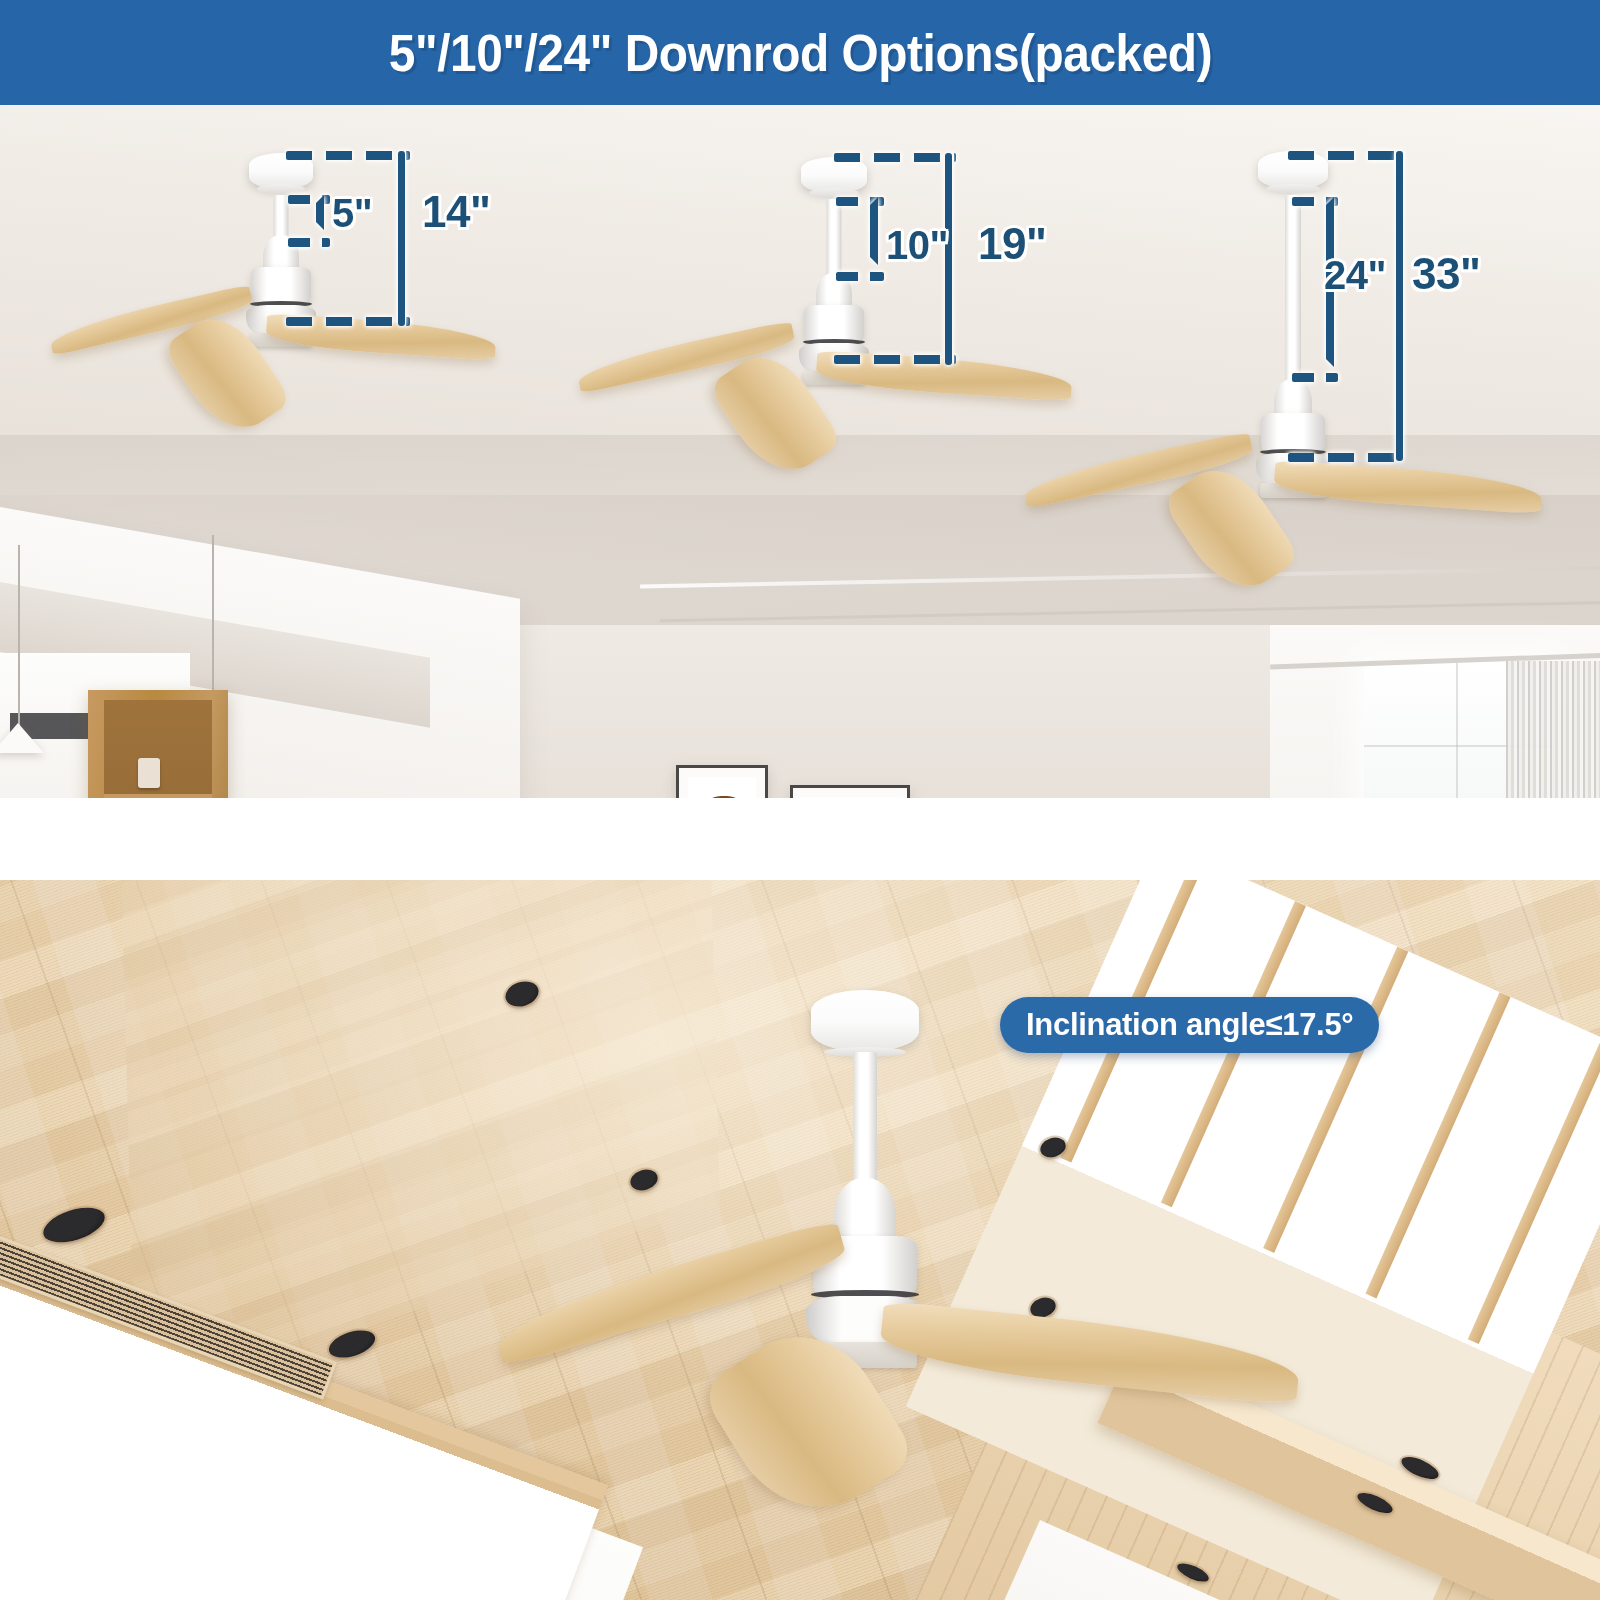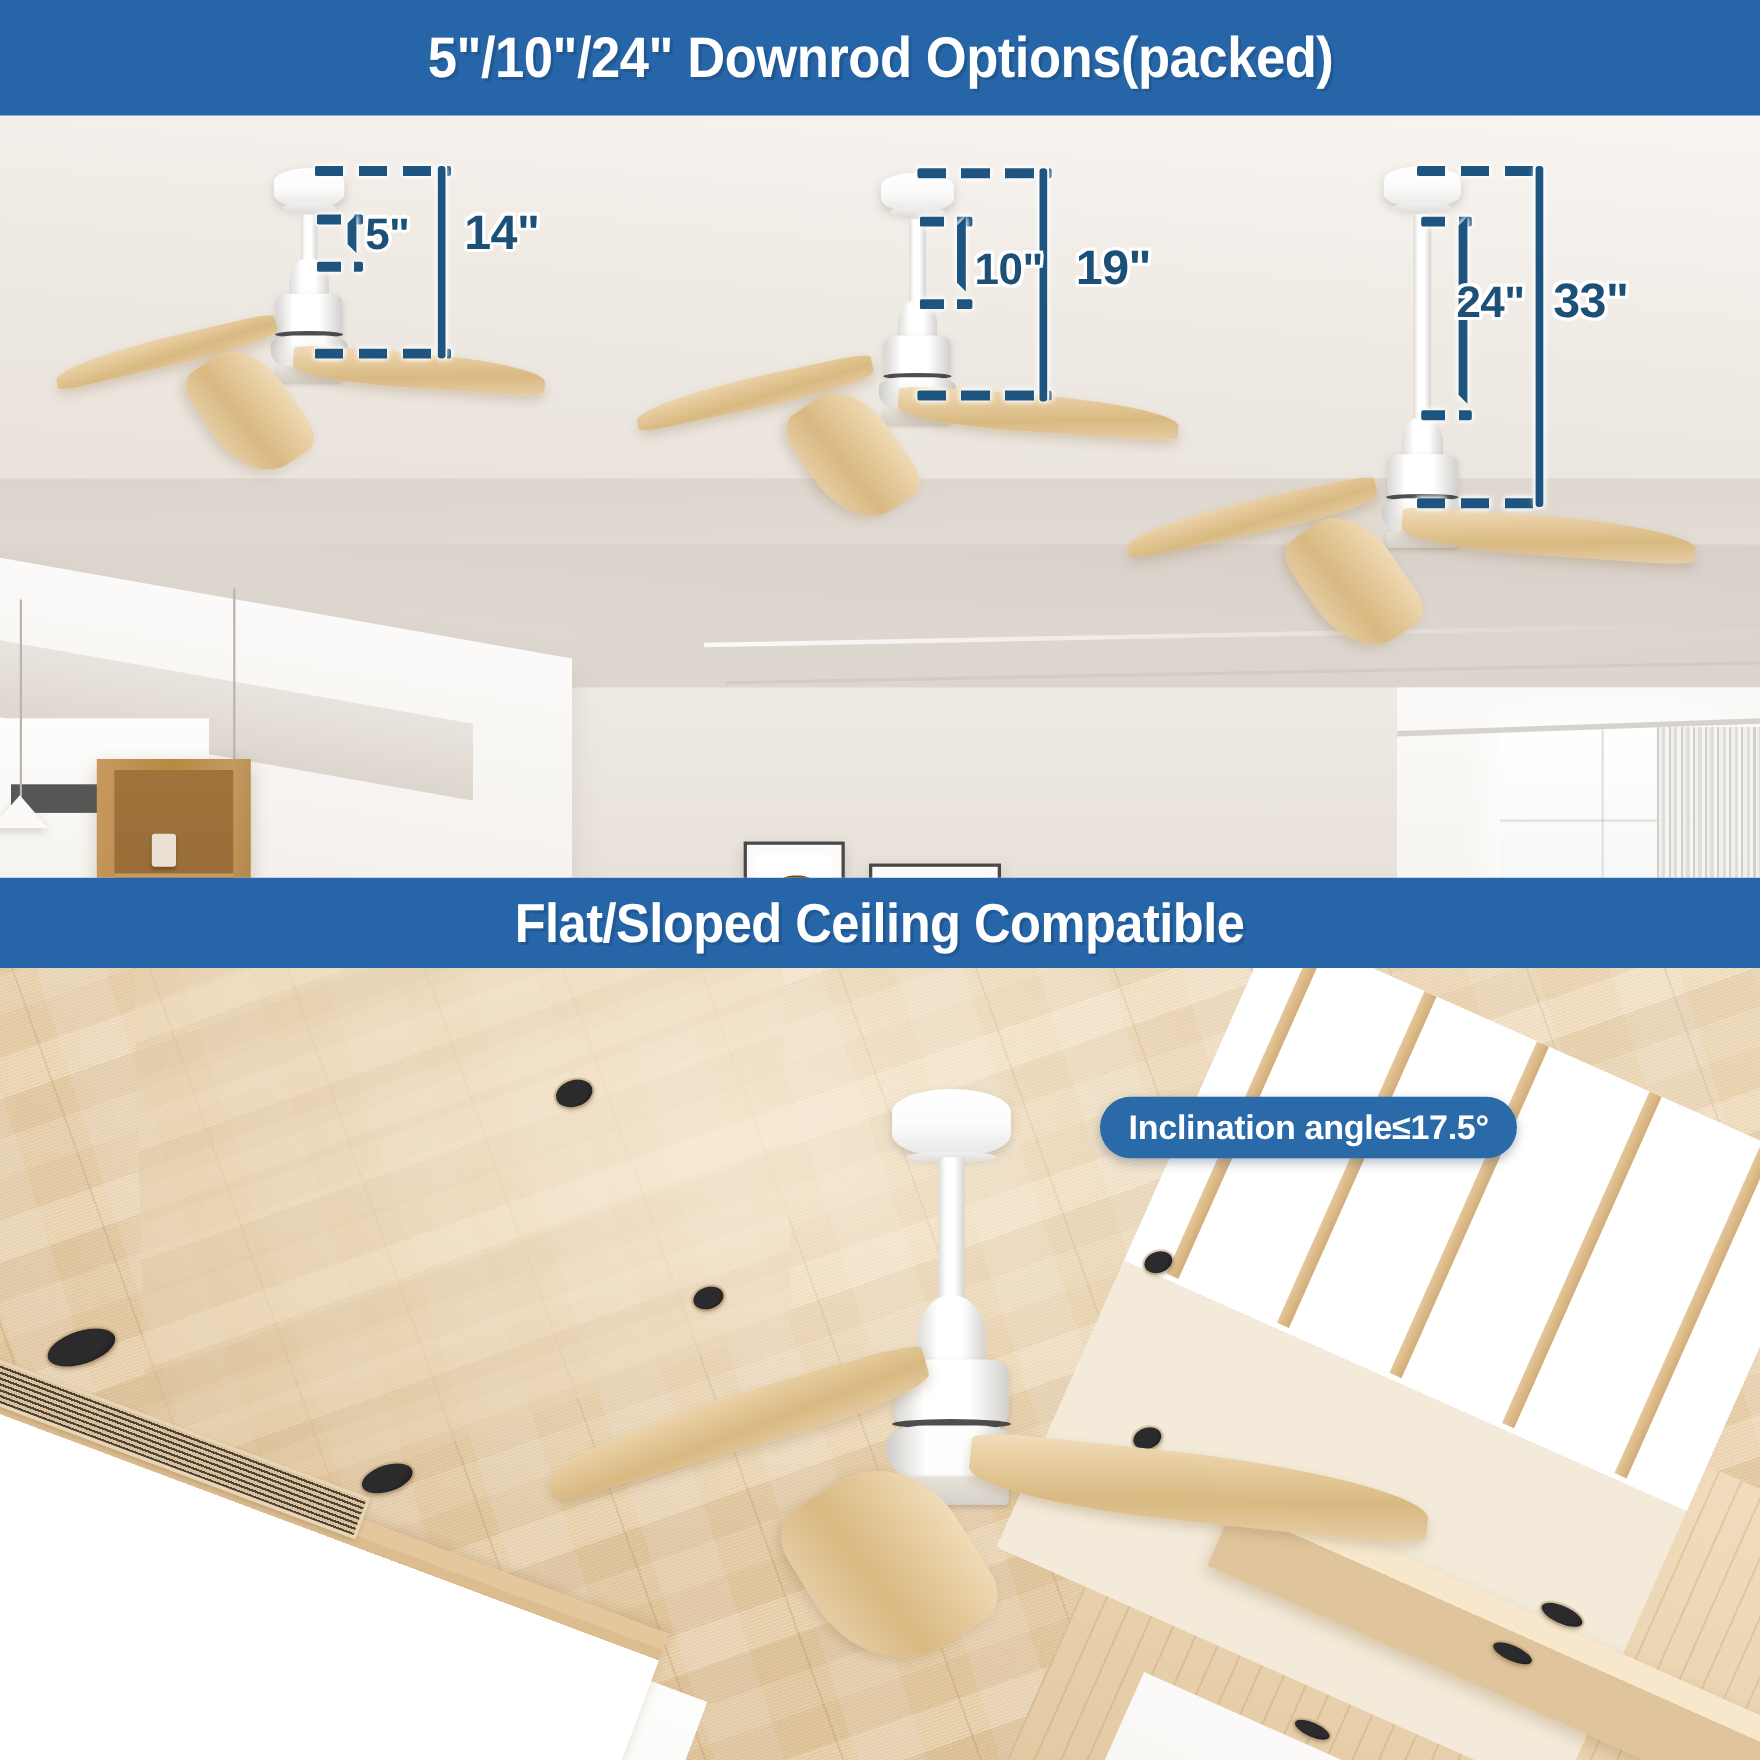--- a/index.html
+++ b/index.html
@@ -467,23 +467,20 @@
       <div class="dash-h" style="left:1288px; top:348px; width:120px;"></div>
       <div class="bar-v" style="left:1396px; top:46px; height:310px;"></div>
       <div class="dash-h short" style="left:1292px; top:92px; width:46px;"></div>
       <div class="dash-h short" style="left:1292px; top:268px; width:46px;"></div>
       <div class="bracket" style="left:1326px; top:92px; height:170px;"></div>
       <div class="dim-label" style="left:1324px; top:148px;">24"</div>
       <div class="dim-label big" style="left:1412px; top:144px;">33"</div>
     </div>
   </div>
 
-  <div class="banner" id="banner-middle">
-    <div class="banner-text">Flat/Sloped Ceiling Compatible</div>
-  </div>
 
   <div id="scene-bottom">
 
     <div class="wood-main"></div>
     <div class="wood-grain-overlay"></div>
     <div class="wood-fold"></div>
     <div class="wood-light"></div>
 
     <div class="wood-wall-right"></div>
     <div class="clerestory">

